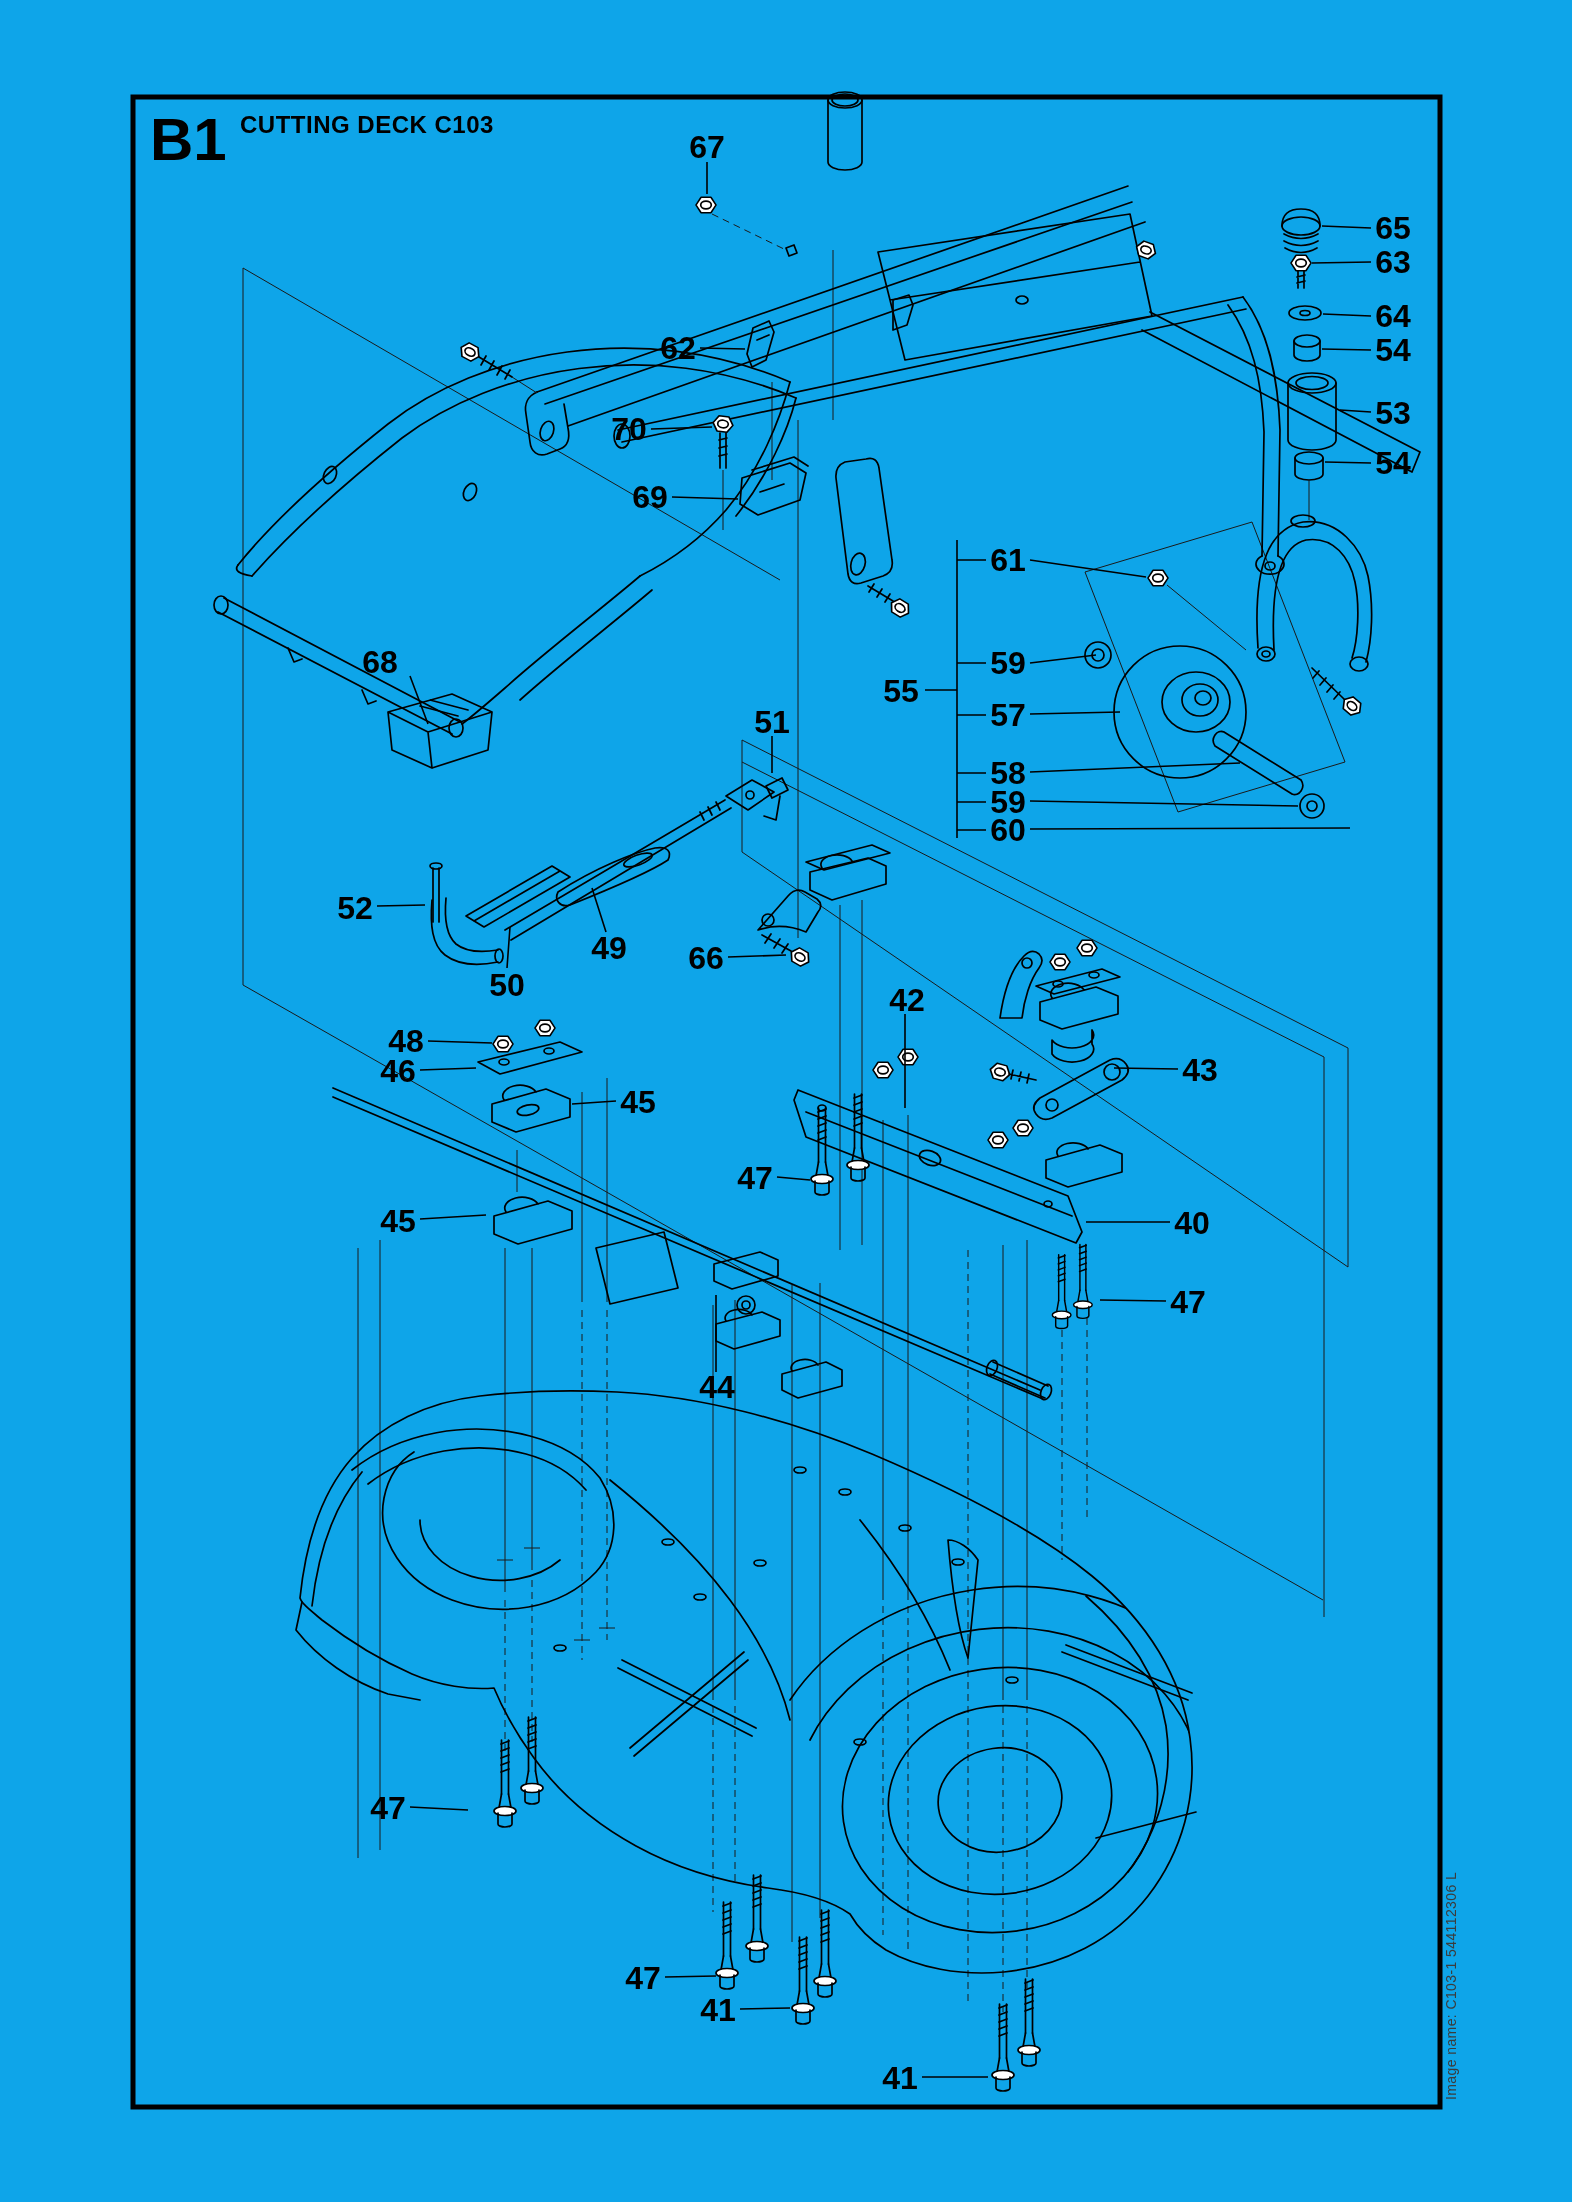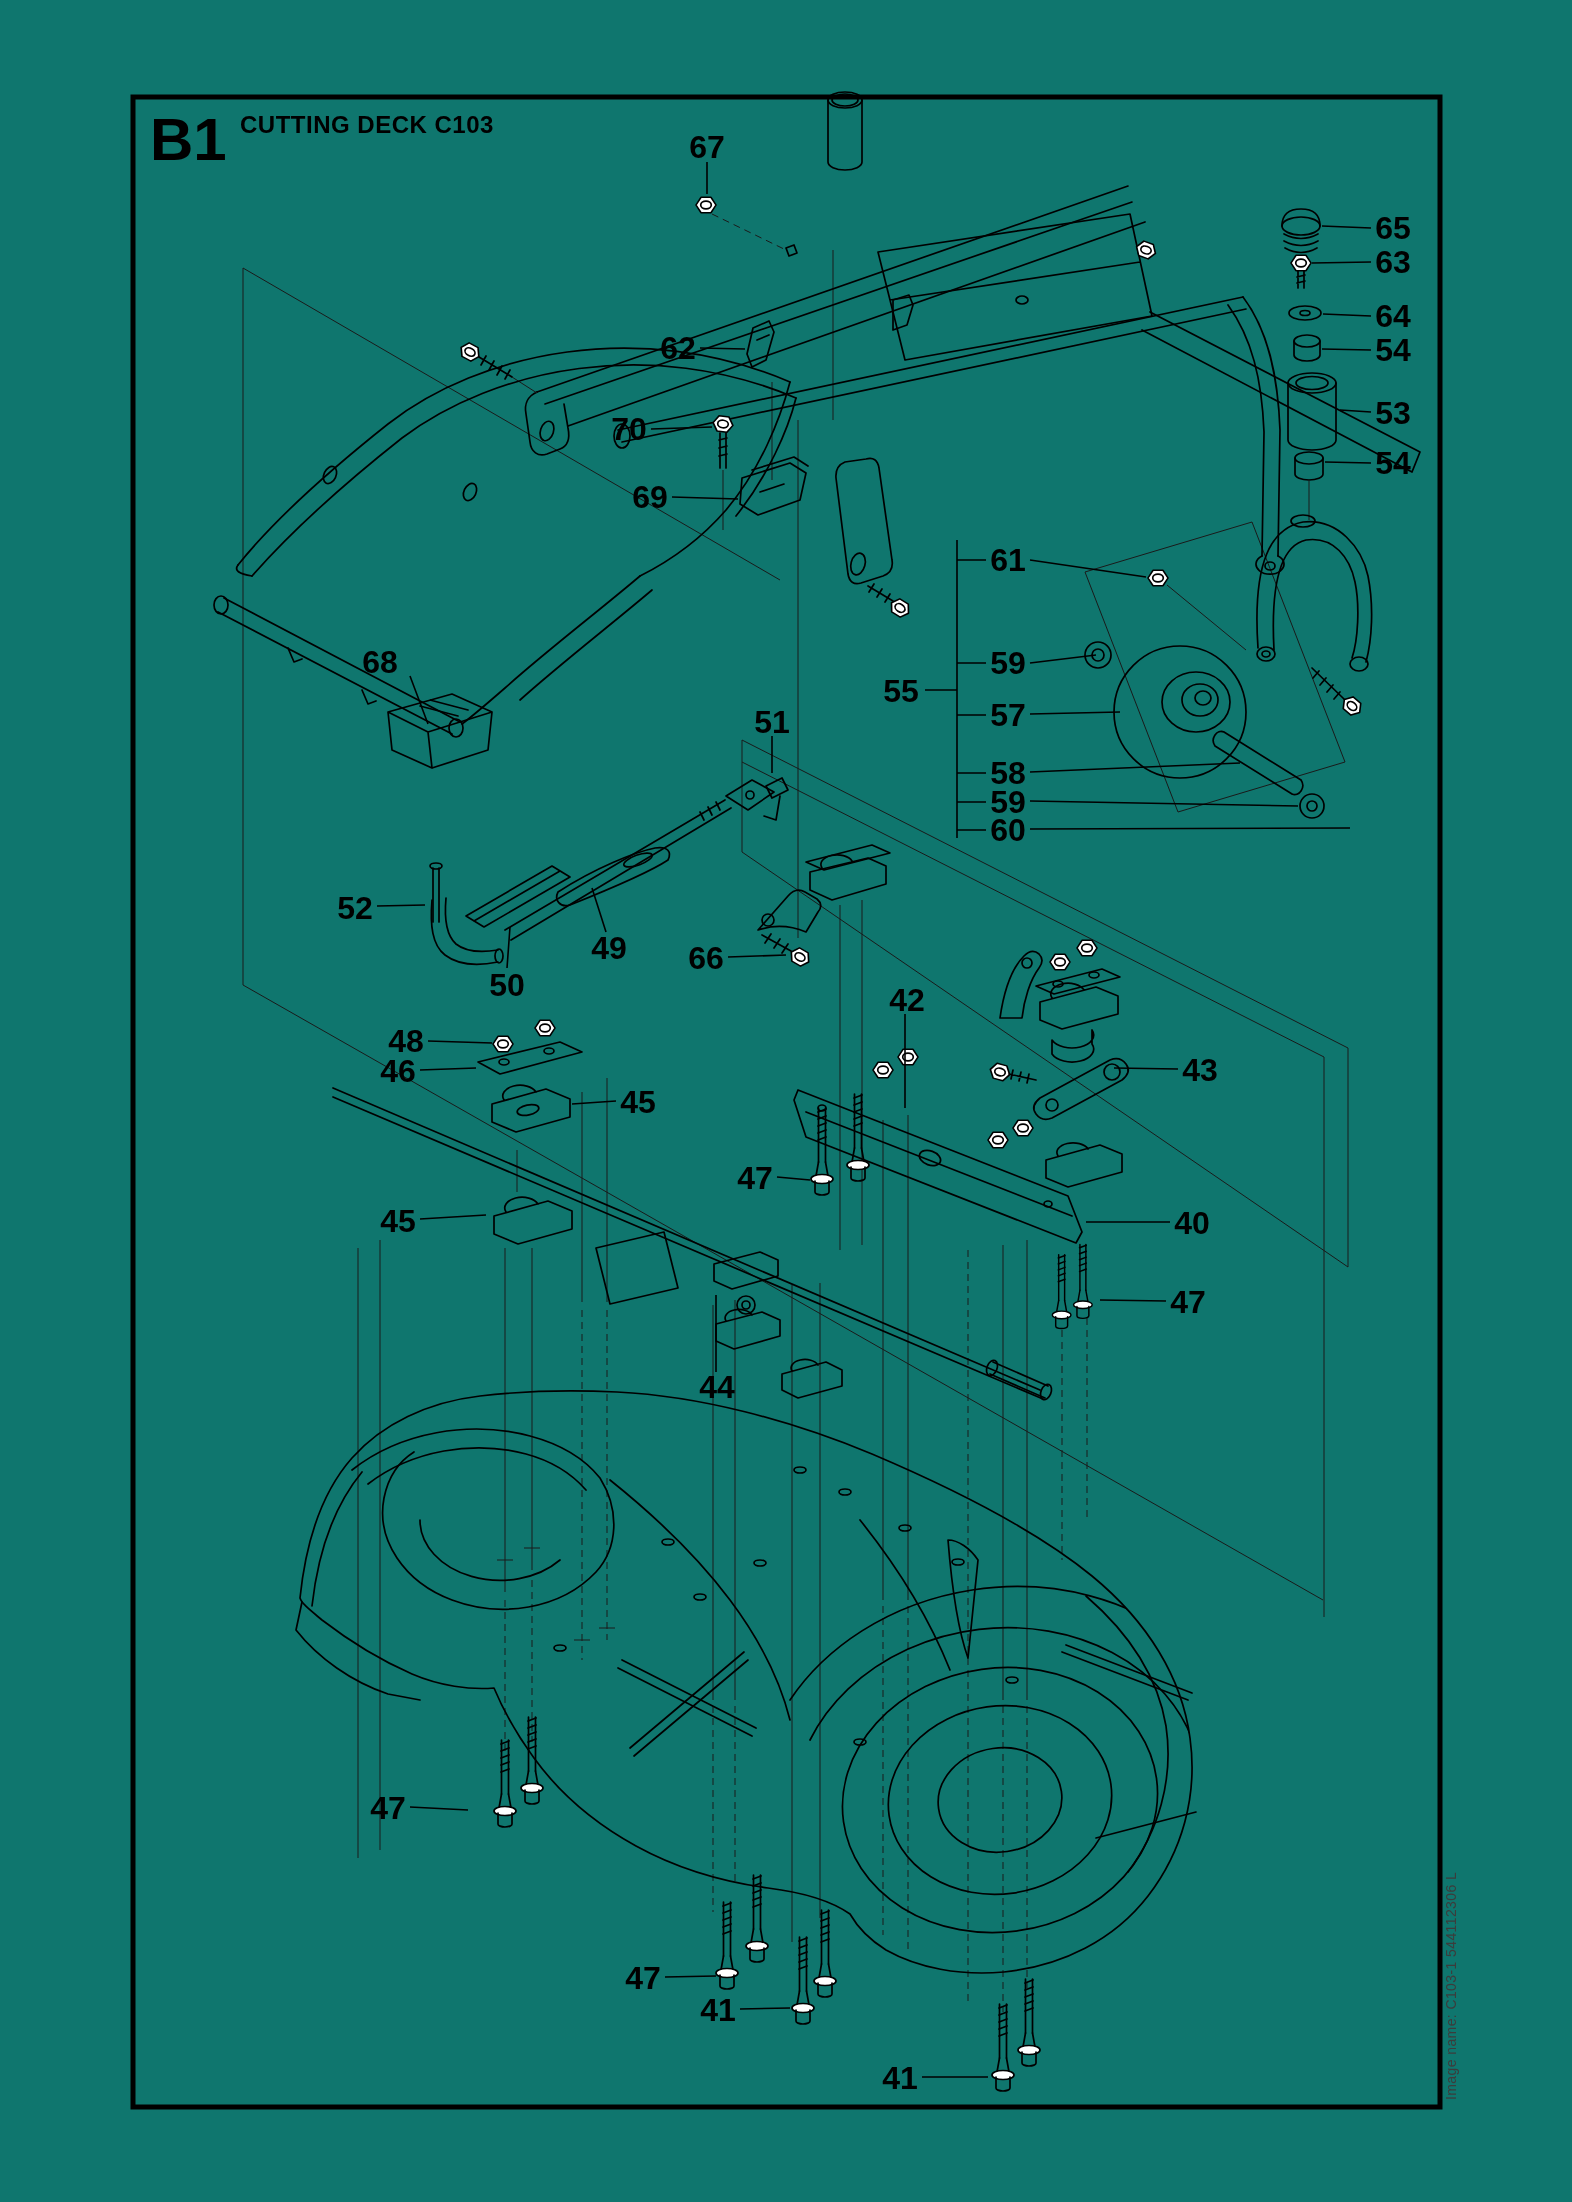--- a/index.html
+++ b/index.html
@@ -1,16 +1,16 @@
 <!DOCTYPE html>
 <html><head>
 <meta charset="utf-8">
 <style>
   html,body{margin:0;padding:0;background:#e8e8e8;}
-  .page{position:relative;width:1572px;height:2202px;background:#0f766e;margin:0 auto;
+  .page{position:relative;width:1572px;height:2202px;background:#0ea5e9;margin:0 auto;
         font-family:"Liberation Sans", sans-serif;}
   svg{position:absolute;inset:0;}
   .part{fill:none;stroke:#000;stroke-width:1.7;stroke-linejoin:round;stroke-linecap:round;}
   .thin{fill:none;stroke:#1a1a1a;stroke-width:1;}
   .lead{fill:none;stroke:#000;stroke-width:1.6;}
   .dash{stroke-dasharray:7 5;}
   .fillw{fill:#fff;stroke:#000;stroke-width:1.7;stroke-linejoin:round;}
   .lbl{font:700 32px "Liberation Sans", sans-serif;fill:#000;}
   .pagecode{font:700 60px "Liberation Sans", sans-serif;fill:#000;}
   .title{font:700 24px "Liberation Sans", sans-serif;fill:#000;letter-spacing:.5px;}

